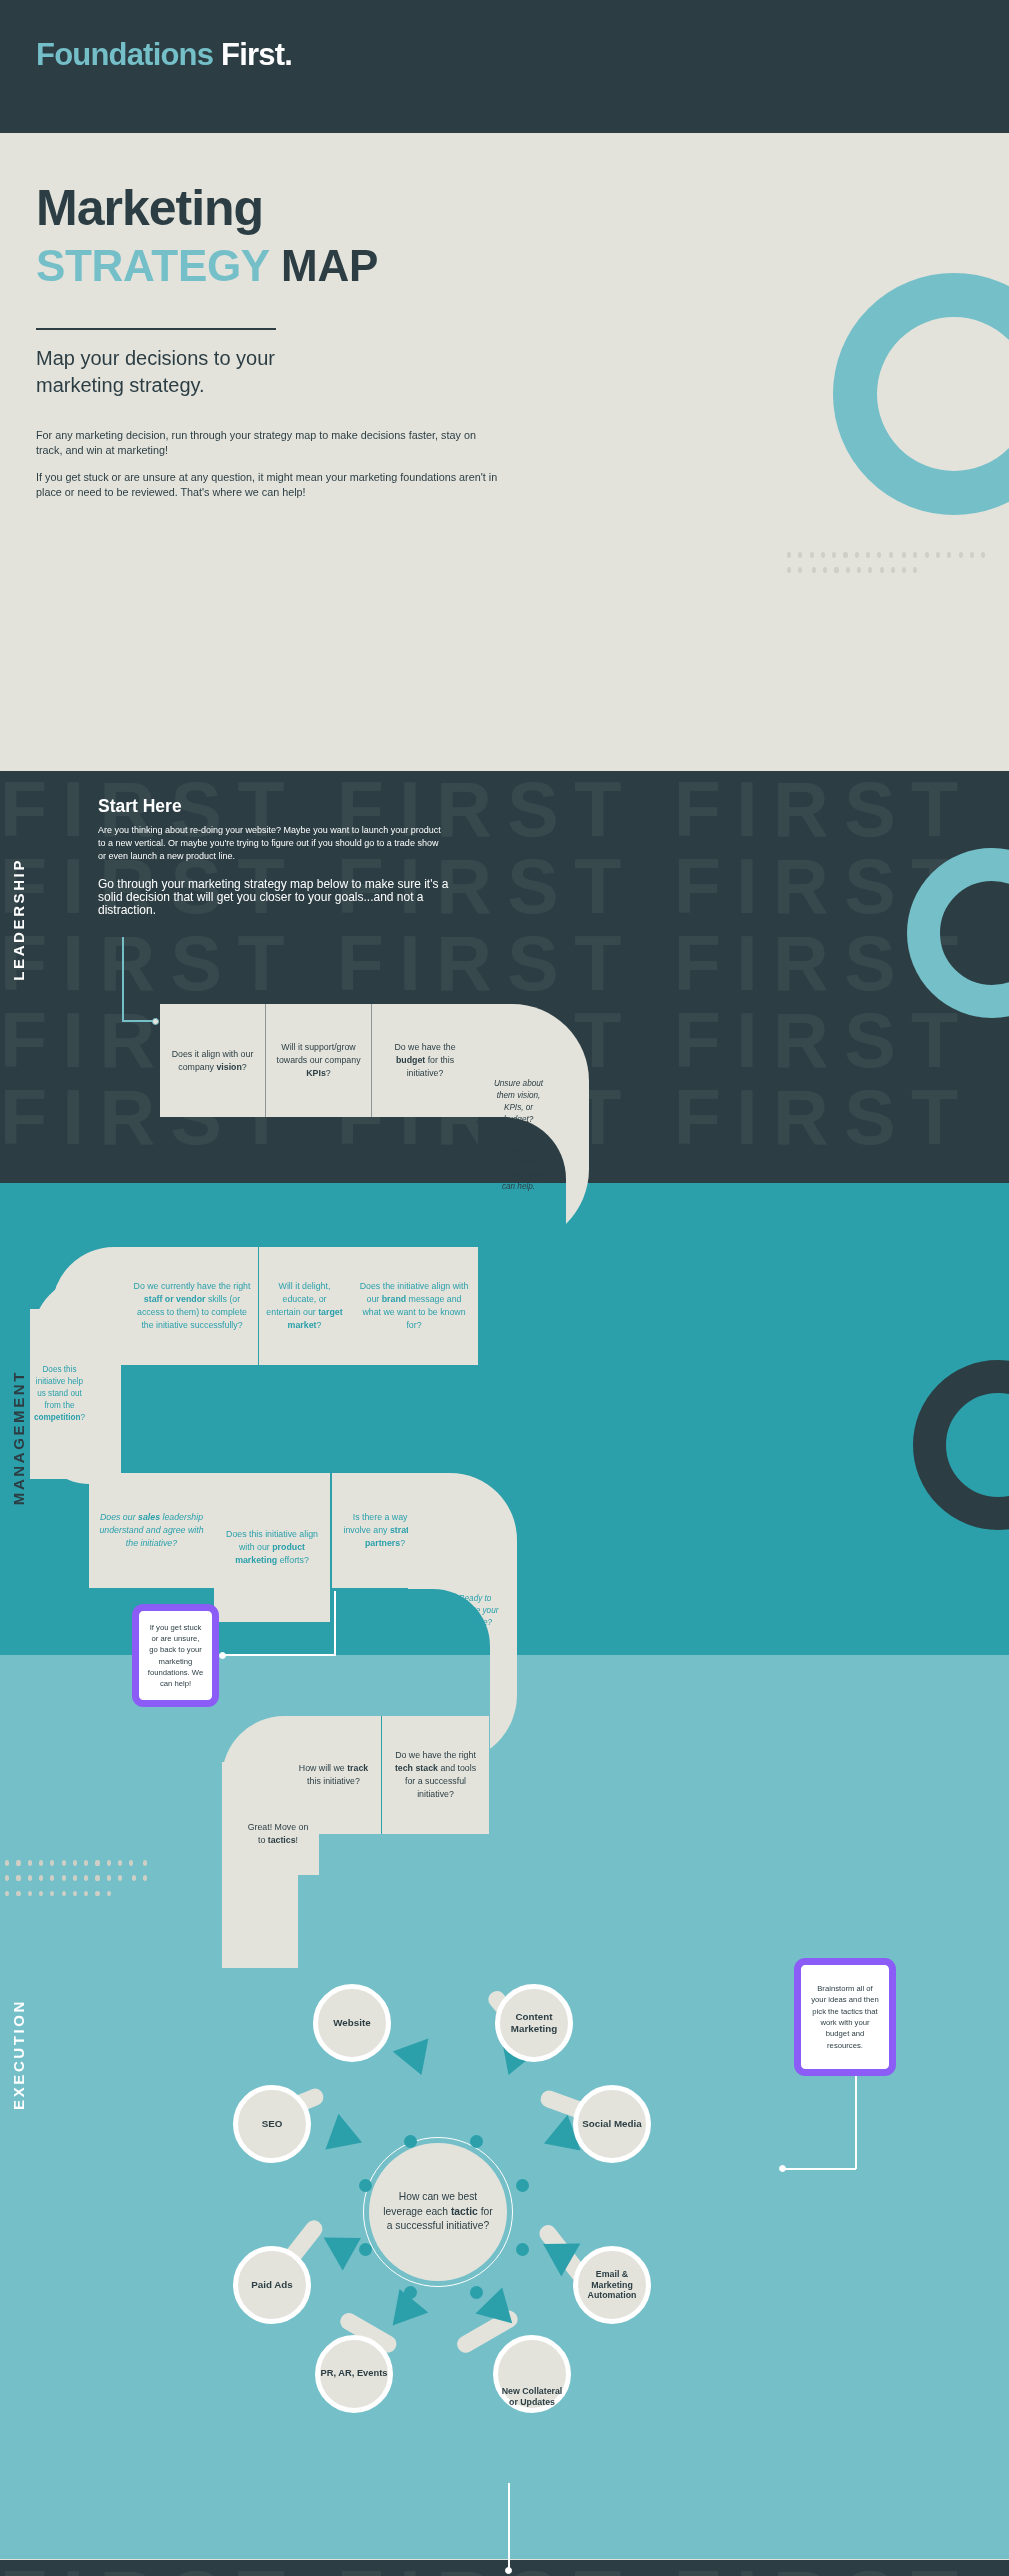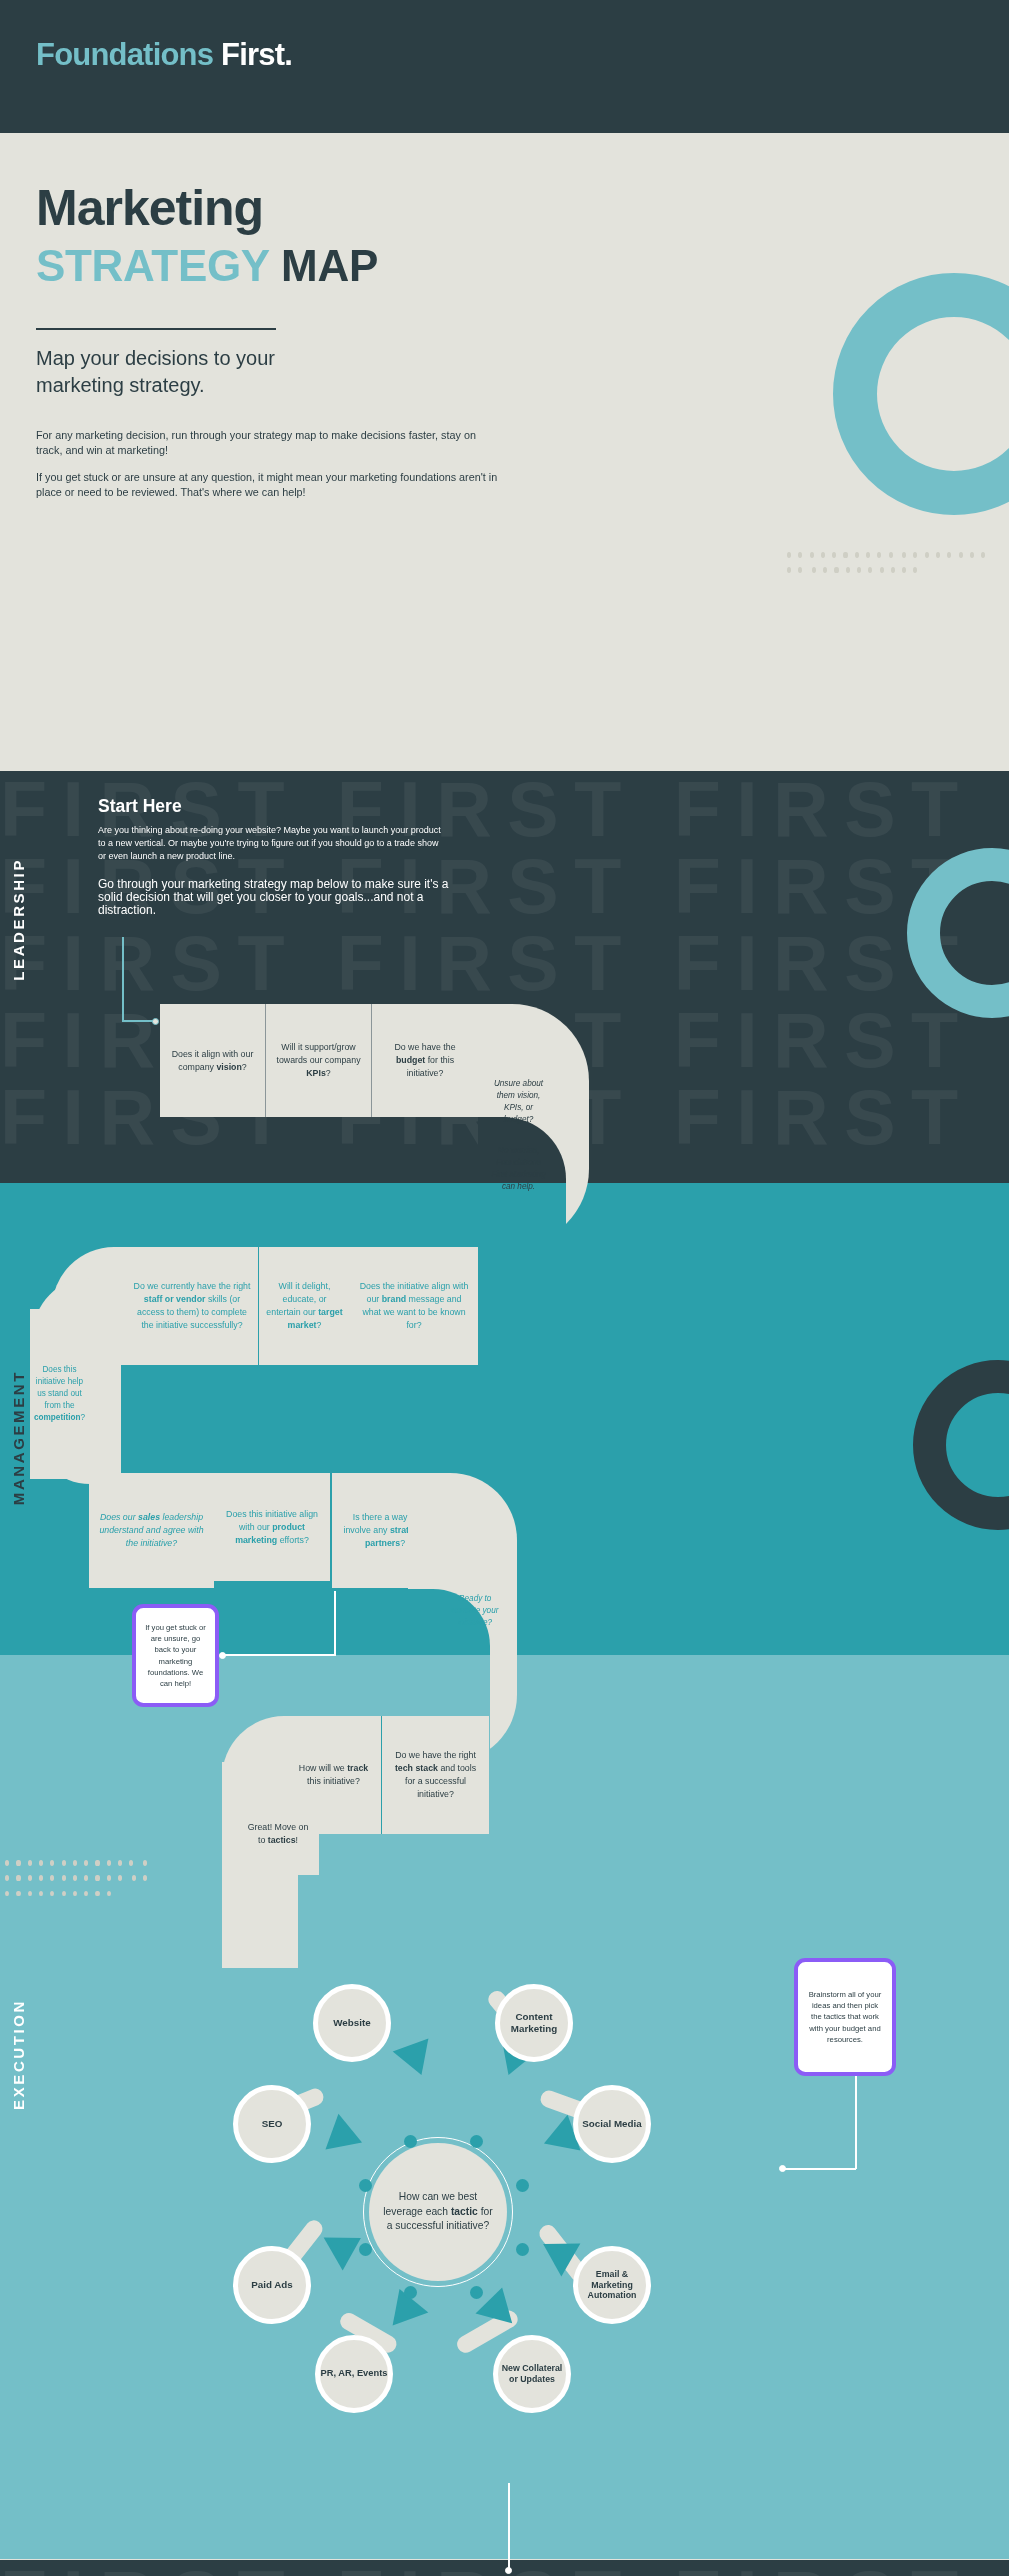--- a/index.html
+++ b/index.html
@@ -132,21 +132,21 @@
   
   .conn { position: absolute; background: #74bfc8; }
   .dot-cap {
     position: absolute; width: 7.2px; height: 7.2px;
     border-radius: 50%; background: #e3e3dc;
     border: 1px solid #74bfc8;
   }
 
   
   .tipcard {
-    position: absolute; background: #ffffff; border: 4px solid #8b5cf6;
+    position: absolute; background: #ffffff; border: 7px solid #8b5cf6;
     border-radius: 11.3px; text-align: center; color: #2c3e44;
     font-size: 7.7px; line-height: 11.3px;
     display: flex; align-items: center; justify-content: center;
     padding: 7.2px 8.2px;
   }
 
   
   .wheel { position: absolute; left: 170px; top: 1906px; width: 536px; height: 618px; }
   .node {
     position: absolute; background: #e3e3dc; border: 5.2px solid #ffffff;
@@ -281,21 +281,21 @@
     <span>
       <span>Does this initiative help us stand out from the </span><b>competition</b><span>?</span>
     </span>
   </div>
 
   <div class="flowbox sep-teal tl-txt" style="left:89px; top:1473px; width:126px; height:115px;font-style:italic;">
     <span>
       <span>Does our </span><b>sales</b><span> leadership understand and agree with the initiative?</span>
     </span>
   </div>
-  <div class="flowbox sep-teal tl-txt" style="left:214px; top:1473px; width:117px; height:108px;">
+  <div class="flowbox sep-teal tl-txt" style="left:214px; top:1473px; width:117px; height:149px;">
     <span>
       <span>Does this initiative align with our </span><b>product marketing</b><span> efforts?</span>
     </span>
   </div>
   <div class="flowbox tl-txt" style="left:332px; top:1473px; width:106px; height:115px;">
     <span>
       <span>Is there a way to involve any </span><b>strategic partners</b><span>?</span>
     </span>
   </div>
 
@@ -375,21 +375,21 @@
       </div>
     <div class="node" style="left:325px; top:78px;">
       <span>Content Marketing</span>
       </div>
     <div class="node" style="left:403px; top:179px;">
       <span>Social Media</span>
       </div>
     <div class="node" style="left:403px; top:340px; font-size:8.8px; line-height:10.8px;">
       <span>Email &amp; Marketing Automation</span>
       </div>
-    <div class="node" style="left:323px; top:429px; font-size:8.8px; line-height:10.8px;">
+    <div class="node" style="left:323px; top:429px; font-size:8.8px; line-height:10.8px;align-items:flex-end;">
       <span>New Collateral or Updates</span>
       </div>
     <div class="node" style="left:145px; top:429px; font-size:9.3px; line-height:11.3px;">
       <span>PR, AR, Events</span>
       </div>
     <div class="node" style="left:63px; top:340px;">
       <span>Paid Ads</span>
       </div>
     <div class="node" style="left:63px; top:179px;">
       <span>SEO</span>

